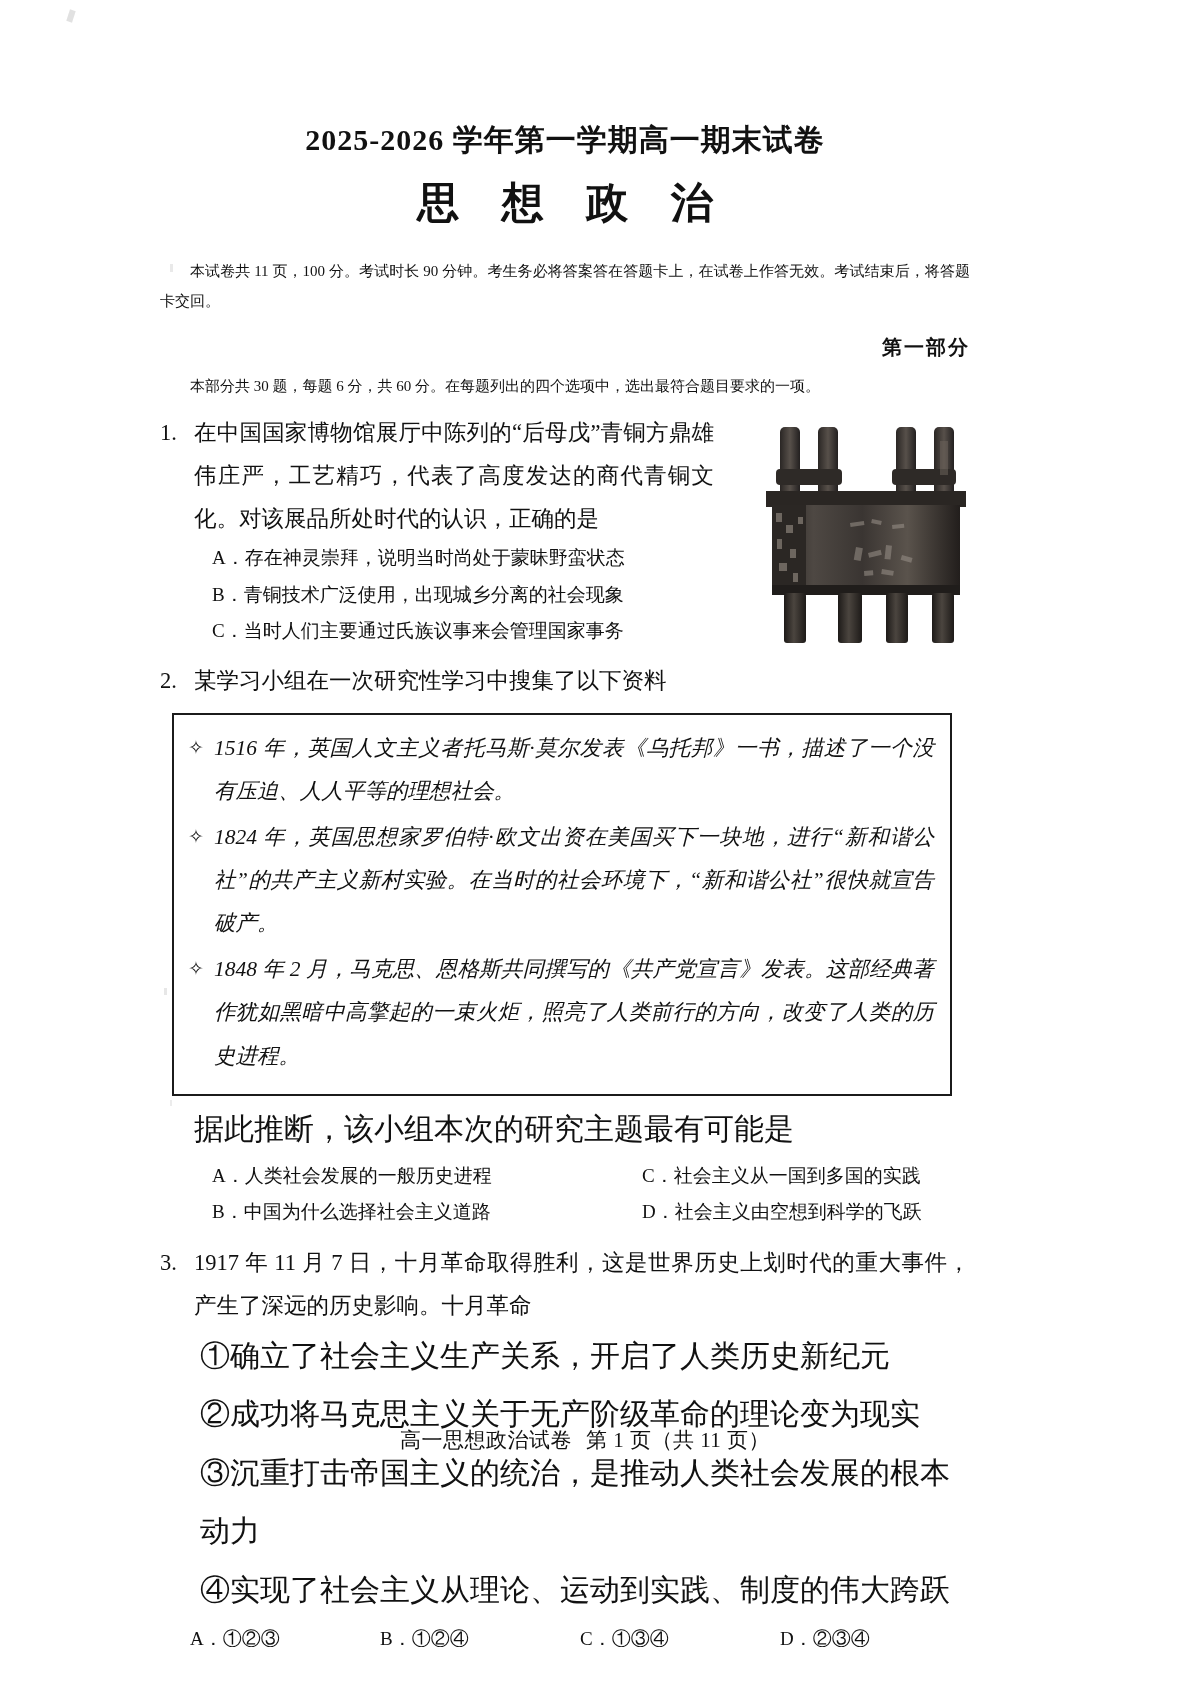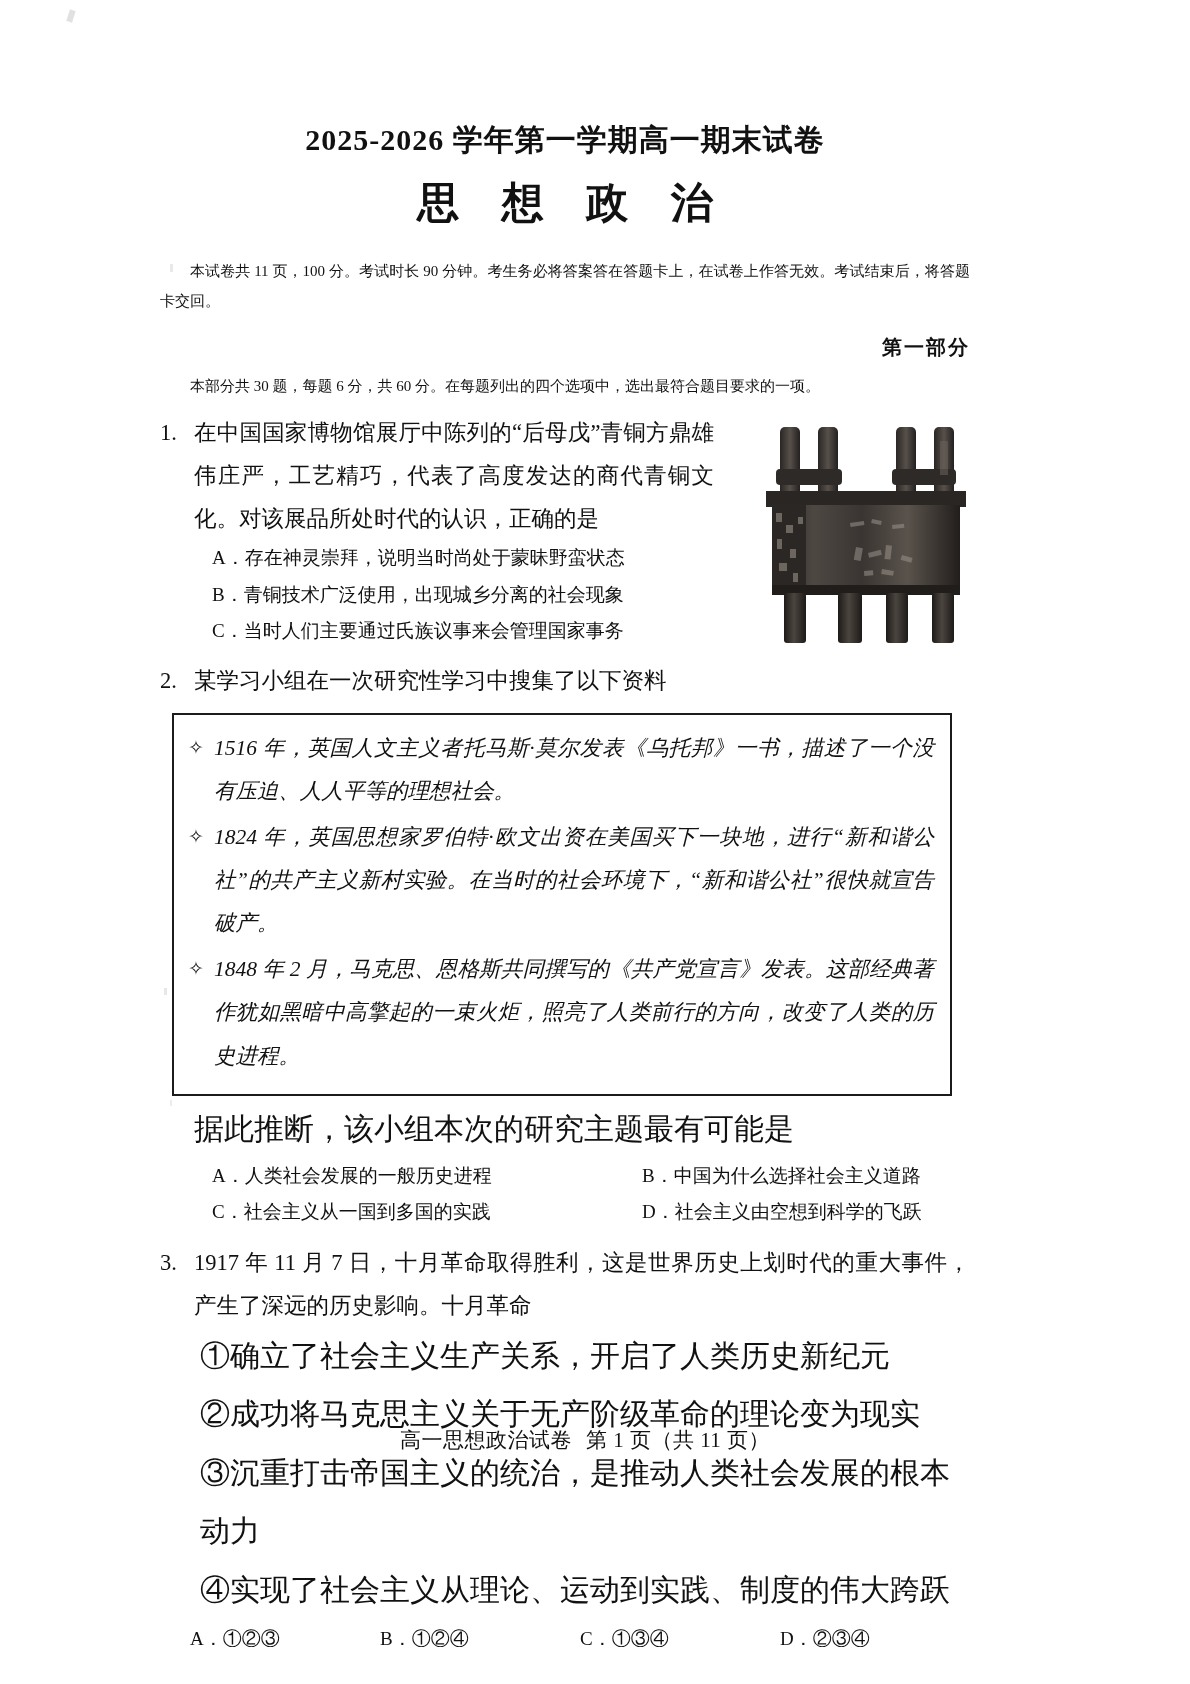--- a/index.html
+++ b/index.html
@@ -317,24 +317,24 @@
         </div>
       </div>
 
       <div class="q-cont">据此推断，该小组本次的研究主题最有可能是</div>
 
       <div class="opt-grid">
         <div class="opt">
           <span class="mark">A．</span><span>人类社会发展的一般历史进程</span>
         </div>
         <div class="opt">
+          <span class="mark">C．</span><span>社会主义从一国到多国的实践</span>
+        </div>
+        <div class="opt">
           <span class="mark">B．</span><span>中国为什么选择社会主义道路</span>
-        </div>
-        <div class="opt">
-          <span class="mark">C．</span><span>社会主义从一国到多国的实践</span>
         </div>
         <div class="opt">
           <span class="mark">D．</span><span>社会主义由空想到科学的飞跃</span>
         </div>
       </div>
     </div>
 
     <div class="q-block">
       <div class="q-line">
         <span class="q-num">3.</span>

